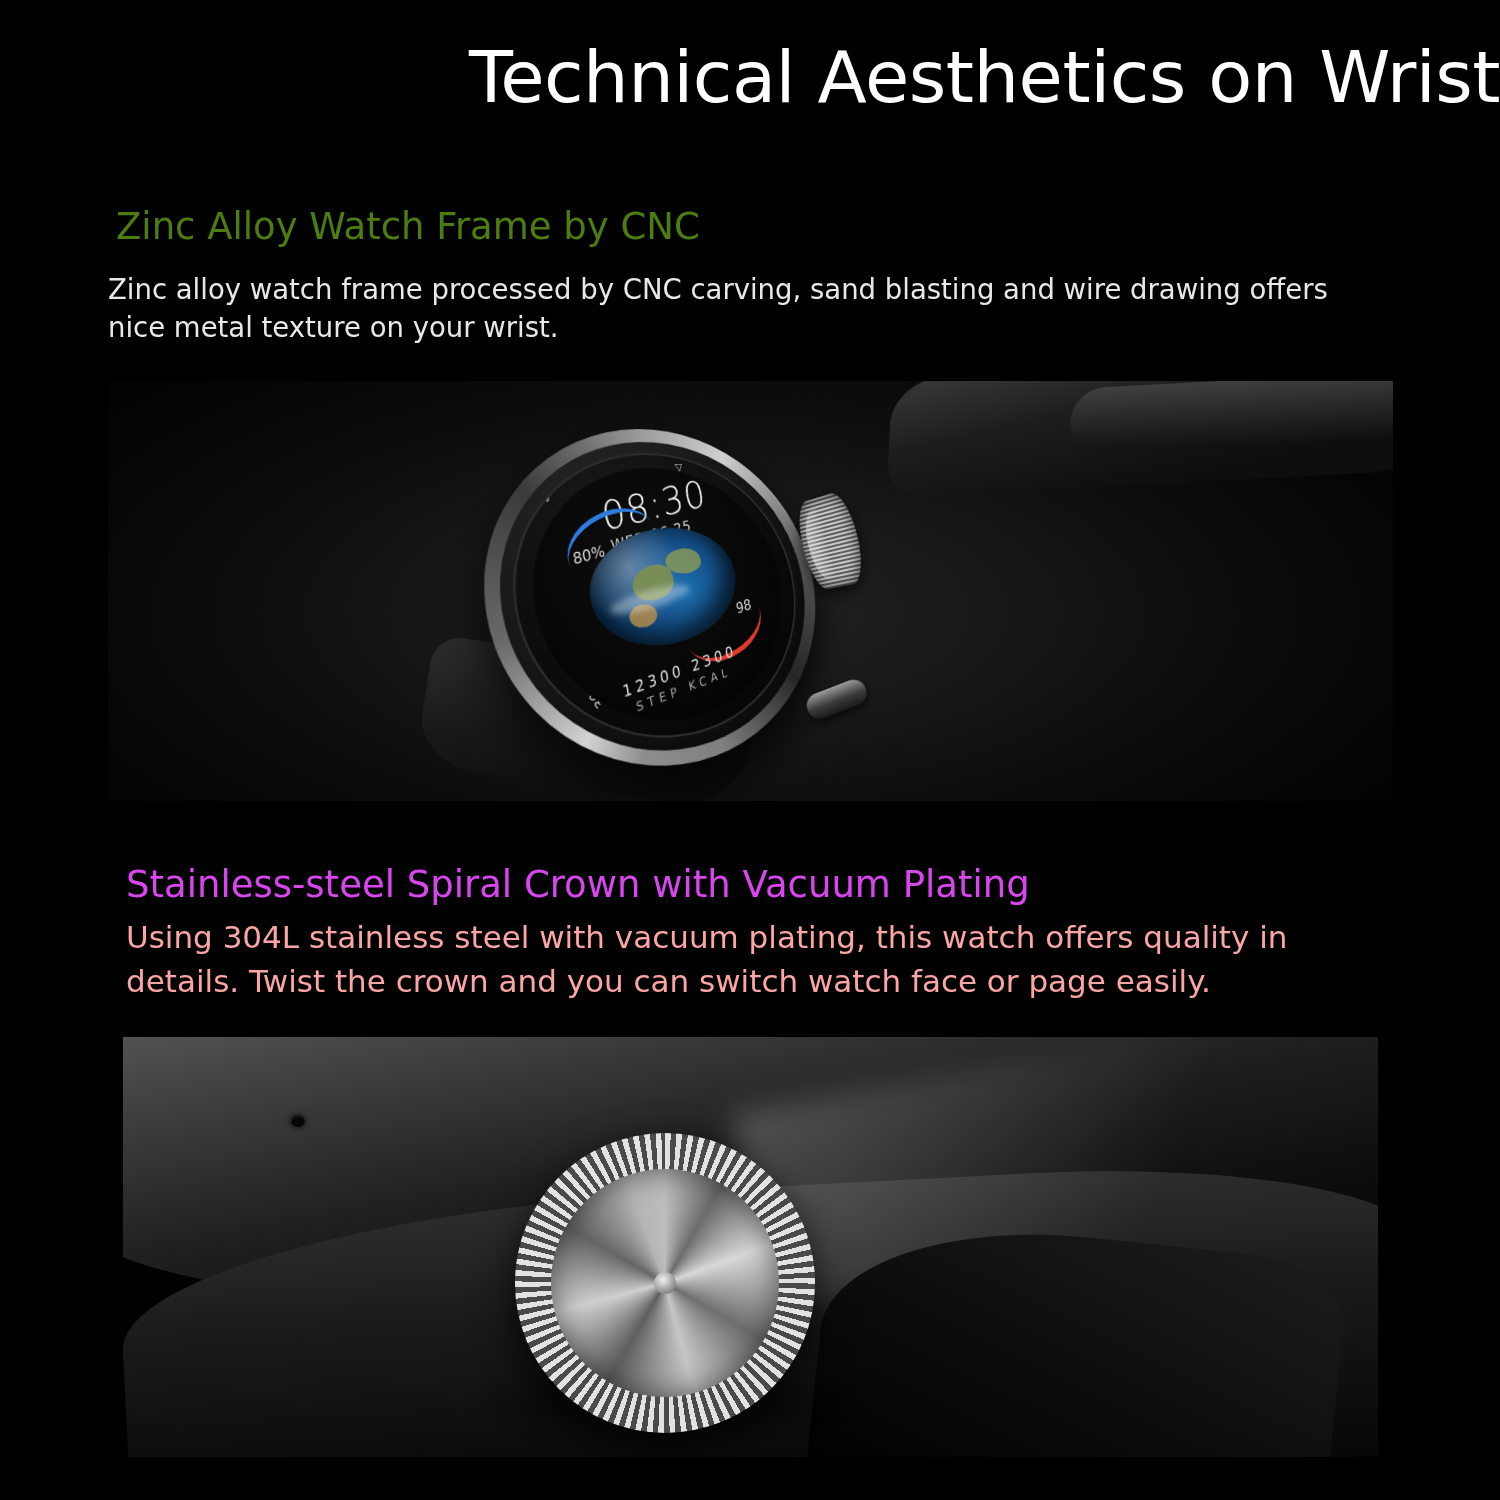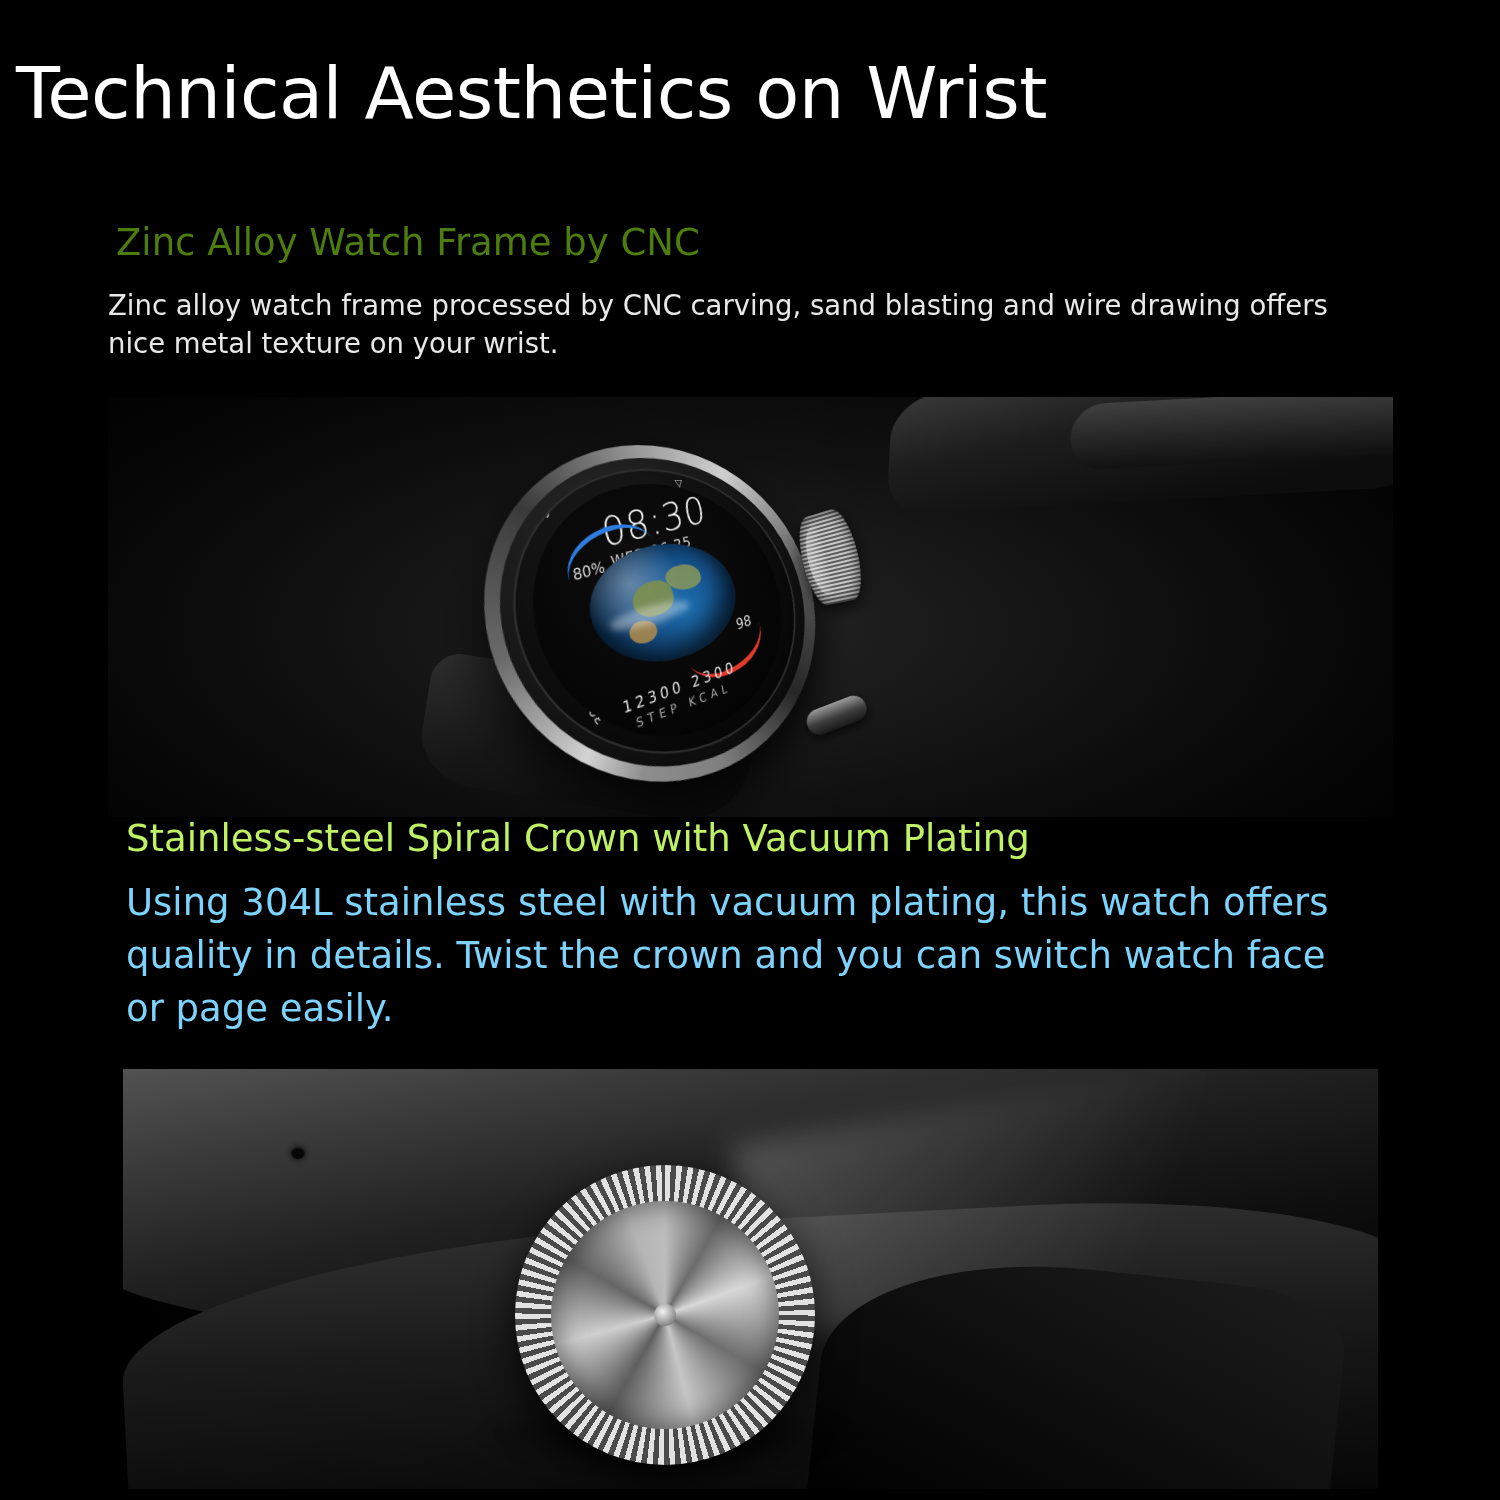--- a/index.html
+++ b/index.html
@@ -11,26 +11,26 @@
     font-family: "DejaVu Sans", "Liberation Sans", sans-serif;
   }
   .page {
     position: relative;
     width: 1500px; height: 1500px;
     background: #000000;
     color: #ffffff;
   }
 
   .hero-title {
-    text-align: left;
+    text-align: right;
     font-size: 72px;
     font-weight: 400;
     letter-spacing: -0.5px;
     color: #ffffff;
-    margin: 16px;
+    margin: 0;
     padding-top: 36px;
     line-height: 1.15;
     font-family: "DejaVu Sans", "Liberation Sans", sans-serif;
   }
 
   .section { padding-left: 108px; padding-right: 108px; }
 
   .sec1-head {
     margin-top: 86px;
     font-size: 37px;
@@ -247,30 +247,31 @@
     right: -6px; bottom: 28px;
     width: 62px; height: 26px;
     border-radius: 14px;
     background: linear-gradient(180deg,#9a9a9a,#3c3c3c 55%,#1a1a1a);
     transform: rotate(-14deg);
     box-shadow: 0 4px 10px rgba(0,0,0,.7);
   }
 
   
   .sec2-head {
+    margin-top: 62px;
     font-size: 37px;
     font-weight: 400;
-    color: #bef264;
+    color: #d946ef;
     padding-left: 18px;
     line-height: 1.2;
   }
   .sec2-body {
-    margin-top: 16px;
-    font-size: 37px;
-    color: #7dd3fc;
+    margin-top: 8px;
+    font-size: 31px;
+    color: #fca5a5;
     line-height: 1.42;
     padding-left: 18px;
     max-width: 1240px;
   }
 
   .img-frame-2 {
     position: relative;
     margin: 34px auto 0 auto;
     width: 1255px;
     height: 420px;

